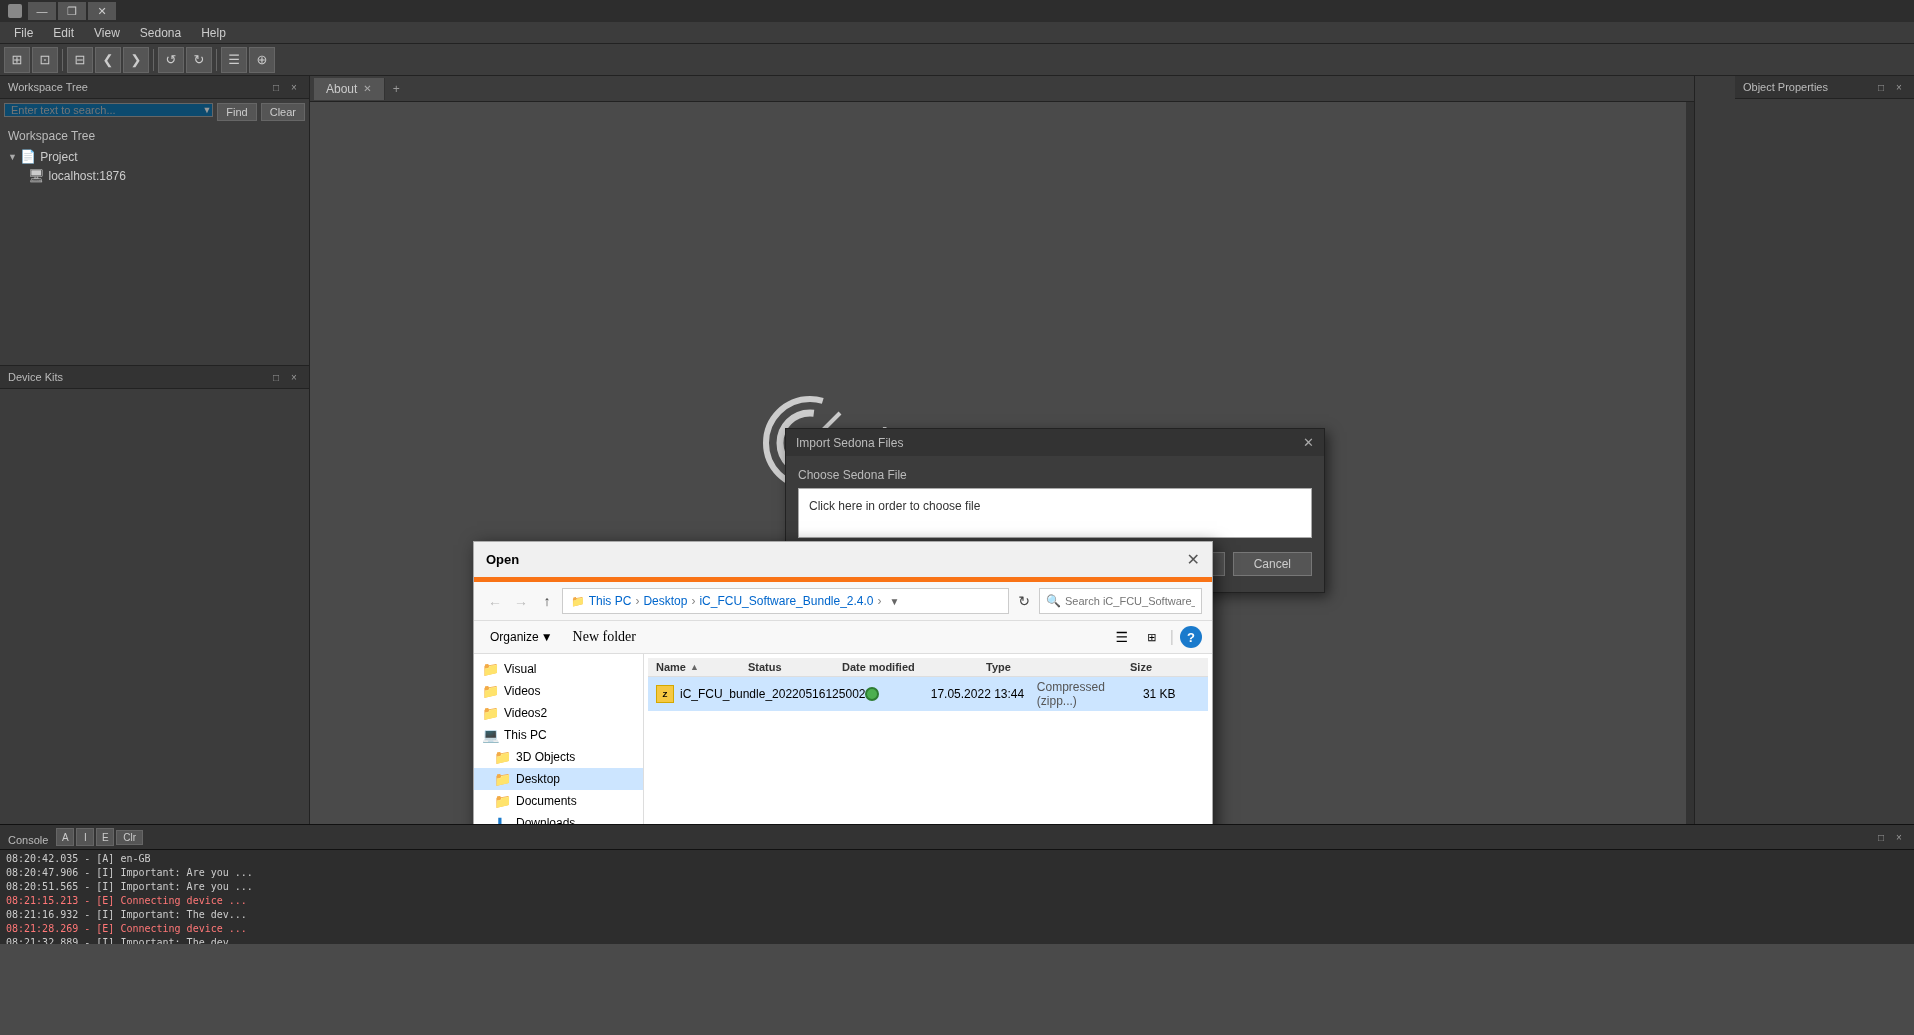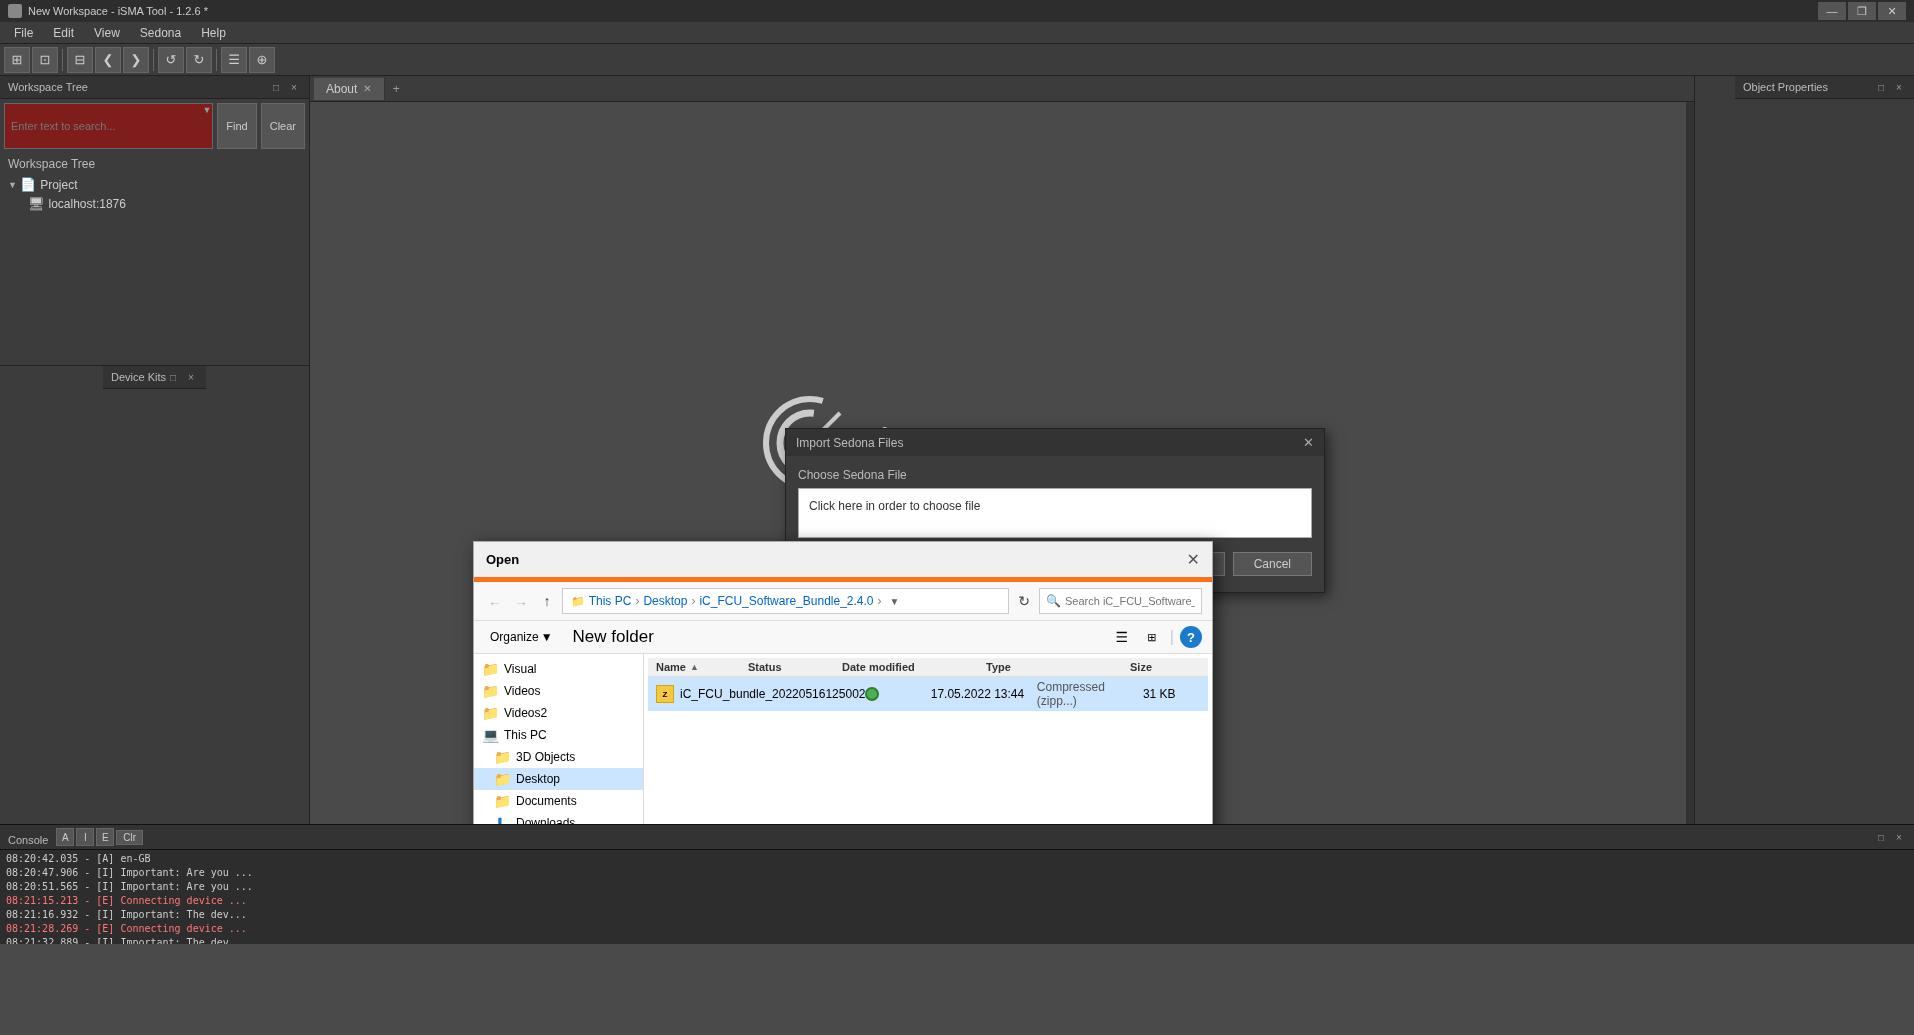--- a/index.html
+++ b/index.html
@@ -119,24 +119,24 @@
       display: flex;
       padding: 4px;
       gap: 4px;
       background: #3c3c3c;
     }
     .search-input-wrap {
       flex: 1; position: relative;
     }
     .search-input {
       width: 100%;
-      background: #7f1d1d;
+      background: #0c4a6e;
       border: 1px solid #666;
       color: #ccc;
-      padding: 16px 6px;
+      padding: 0 6px;
       font-size: 11px;
     }
     .search-dropdown-btn {
       position: absolute; right: 2px; top: 2px;
       background: none; border: none; color: #999; cursor: pointer; font-size: 9px;
     }
     .find-btn, .clear-btn {
       padding: 2px 8px;
       background: #555;
       border: 1px solid #666;
@@ -227,21 +227,20 @@
     .left-panel-top {
       height: 290px;
       border-bottom: 1px solid #222;
       display: flex;
       flex-direction: column;
     }
     .left-panel-bottom {
       flex: 1;
       display: flex;
       flex-direction: column;
-      align-items: center;
     }
 
     
     .console-area {
       height: 120px;
       background: #2d2d2d;
       border-top: 1px solid #111;
       display: flex;
       flex-direction: column;
     }
@@ -442,22 +441,23 @@
       display: flex;
       align-items: center;
       gap: 6px;
       border-bottom: 1px solid #ddd;
     }
     .org-btn {
       background: none; border: none; cursor: pointer; font-size: 12px; color: #000;
       display: flex; align-items: center; gap: 2px; padding: 2px 6px;
     }
     .new-folder-btn {
-      background: none; border: none; cursor: pointer; font-size: 17px; color: #000;
+      background: none; border: none; cursor: pointer; font-size: 14px; color: #000;
       padding: 2px 8px;
+      font-family: Liberation Serif, serif;
     }
     .view-btn {
       background: none; border: none; cursor: pointer; font-size: 14px; color: #000;
       width: 24px; height: 24px;
       display: flex; align-items: center; justify-content: center;
     }
     .help-btn {
       width: 22px; height: 22px;
       background: #1a7acc; border-radius: 50%;
       border: none; cursor: pointer; color: #fff; font-size: 13px; font-weight: bold;
@@ -549,21 +549,20 @@
     
     ::-webkit-scrollbar { width: 8px; height: 8px; }
     ::-webkit-scrollbar-track { background: #333; }
     ::-webkit-scrollbar-thumb { background: #666; }
   </style>
 </head>
 <body>
 
 <div class="title-bar">
   <span class="title-bar-icon"></span>
-  <span class="title-bar-title">New Workspace - iSMA Tool - 1.2.6 *</span>
   <div class="title-bar-controls">
     <button class="title-btn">—</button>
     <button class="title-btn">❐</button>
     <button class="title-btn close">✕</button>
   </div>
 </div>
 
 <div class="menu-bar">
   <span class="menu-item">File</span>
   <span class="menu-item">Edit</span>

